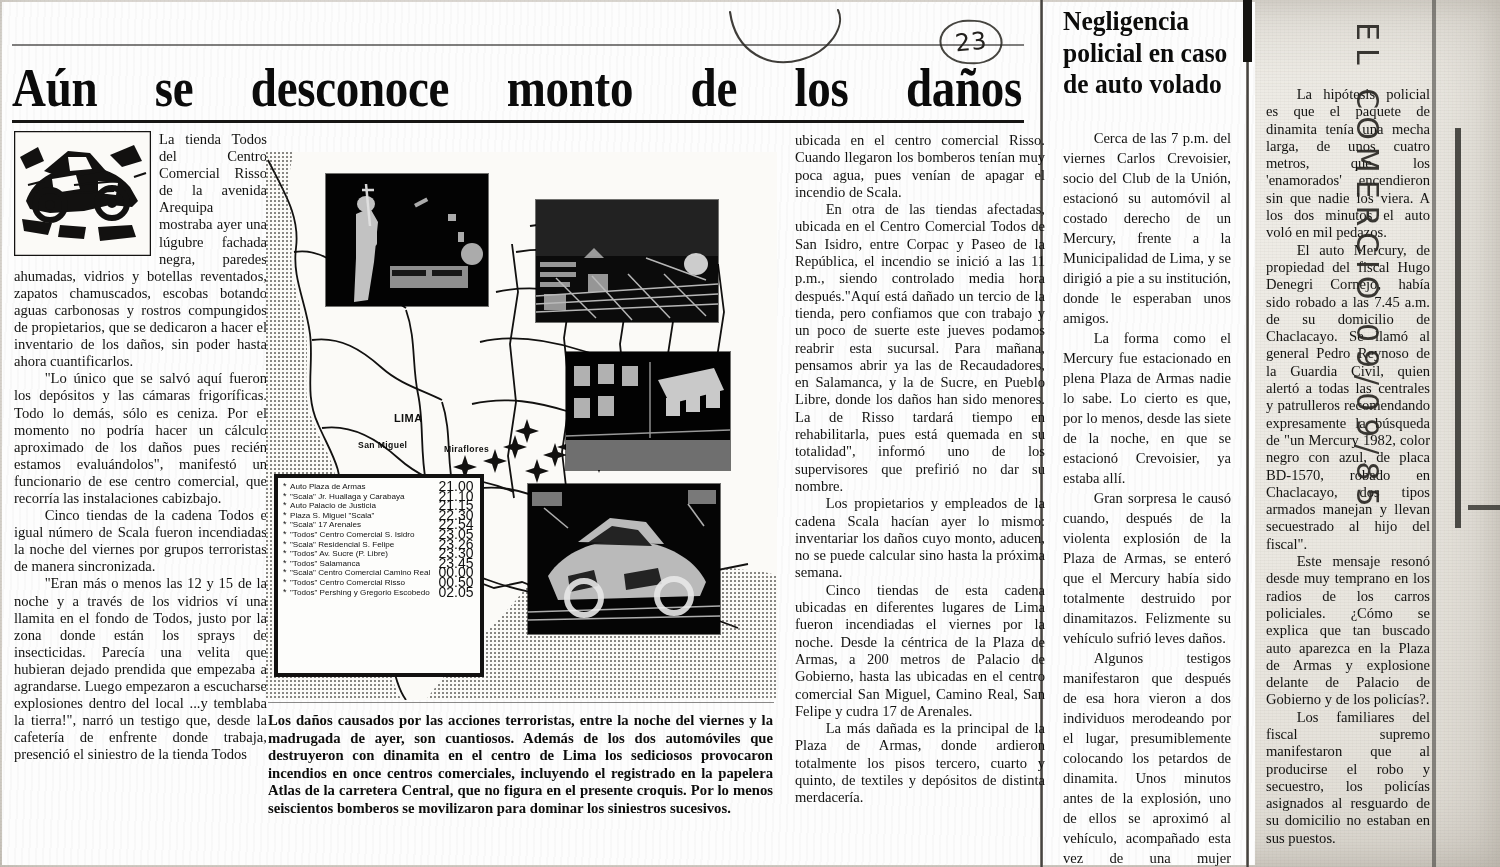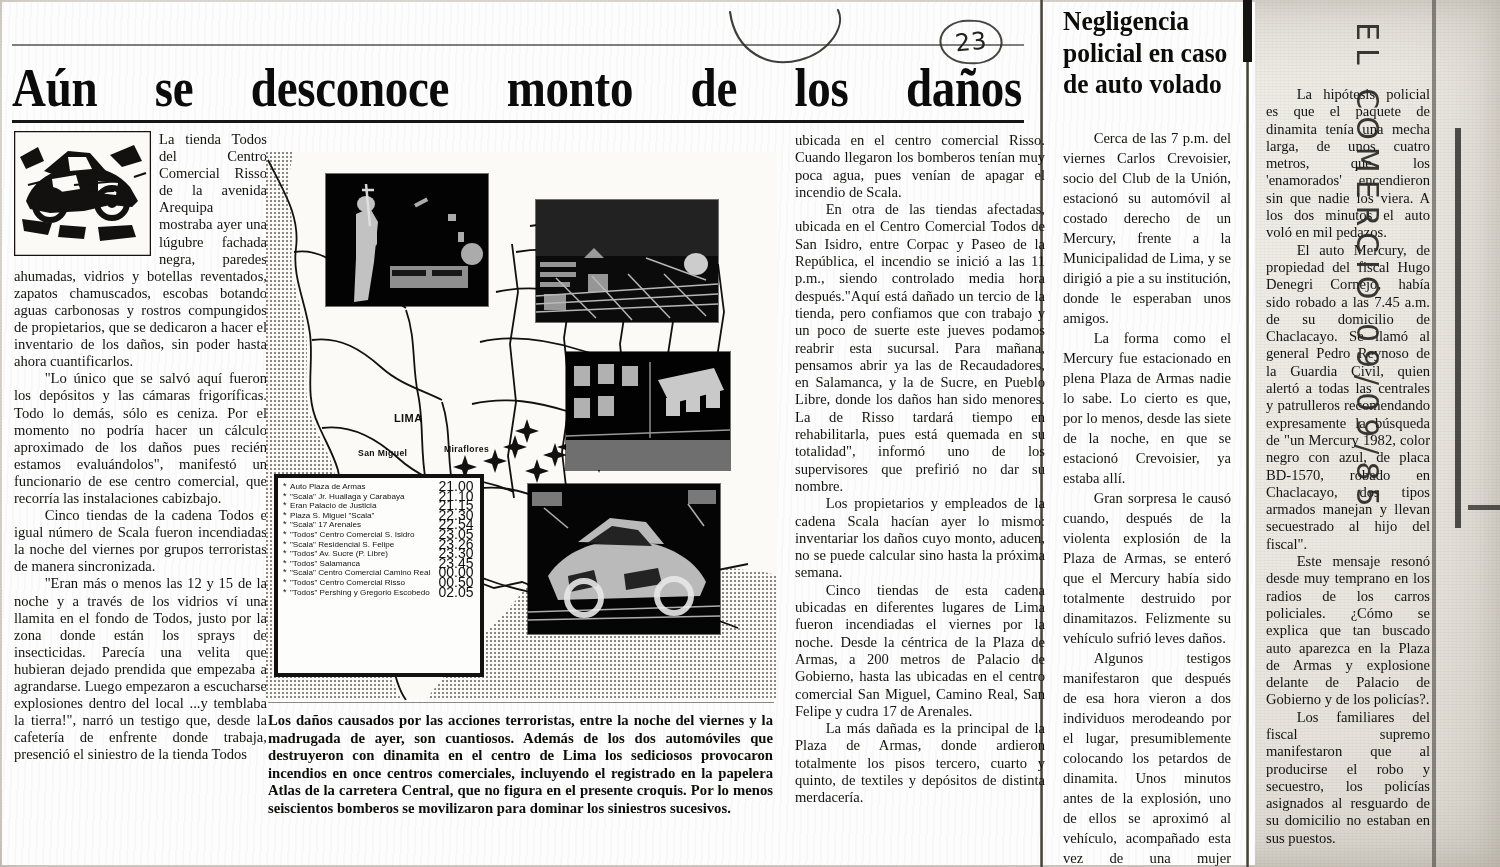--- a/index.html
+++ b/index.html
@@ -337,21 +337,21 @@
         <path d="M330 306 l3 -9 3 9 9 3 -9 3 -3 9 -3 -9 -9 -3 z"></path>
         <path d="M258 276 l3 -9 3 9 9 3 -9 3 -3 9 -3 -9 -9 -3 z"></path>
         <path d="M246 292 l3 -9 3 9 9 3 -9 3 -3 9 -3 -9 -9 -3 z"></path>
         <path d="M342 292 l3 -9 3 9 9 3 -9 3 -3 9 -3 -9 -9 -3 z"></path>
         <path d="M226 306 l3 -9 3 9 9 3 -9 3 -3 9 -3 -9 -9 -3 z"></path>
       </g>
     </svg>
   </div>
 
   <div class="dlabel" style="left:128px; top:260px; font-size:11px;">LIMA</div>
-  <div class="dlabel" style="left:92px;  top:296px; font-size:8.6px;">San Miguel</div>
+  <div class="dlabel" style="left:92px;  top:288px; font-size:8.6px;">San Miguel</div>
   <div class="dlabel" style="left:162px; top:322px; font-size:8.6px;">S. Isidro</div>
   <div class="dlabel" style="left:178px; top:292px; font-size:8.6px;">Miraflores</div>
 
   <div class="photo" style="left:60px; top:22px; width:162px; height:132px;">
     <div class="tex"></div>
       <div class="dots"></div>
     <svg viewBox="0 0 162 132" width="162" height="132" style="position:absolute;inset:0;">
       <rect width="162" height="132" fill="#14130f"></rect>
       <g fill="#cfccc4" opacity=".9">
         <path d="M30 40 l14 -6 8 14 -4 40 -6 38 -14 2 2 -44 z"></path>
@@ -469,21 +469,21 @@
             <td>Auto Plaza de Armas</td>
             <td class="t">21.00</td>
           </tr>
           <tr class="lgrow">
             <td class="n">*</td>
             <td>"Scala" Jr. Huallaga y Carabaya</td>
             <td class="t">21.10</td>
           </tr>
           <tr class="lgrow">
             <td class="n">*</td>
-            <td>Eran Palacio de Justicia</td>
+            <td>Auto Palacio de Justicia</td>
             <td class="t">21.15</td>
           </tr>
           <tr class="lgrow">
             <td class="n">*</td>
             <td>Plaza S. Miguel "Scala"</td>
             <td class="t">22.30</td>
           </tr>
           <tr class="lgrow">
             <td class="n">*</td>
             <td>"Scala" 17 Arenales</td>

